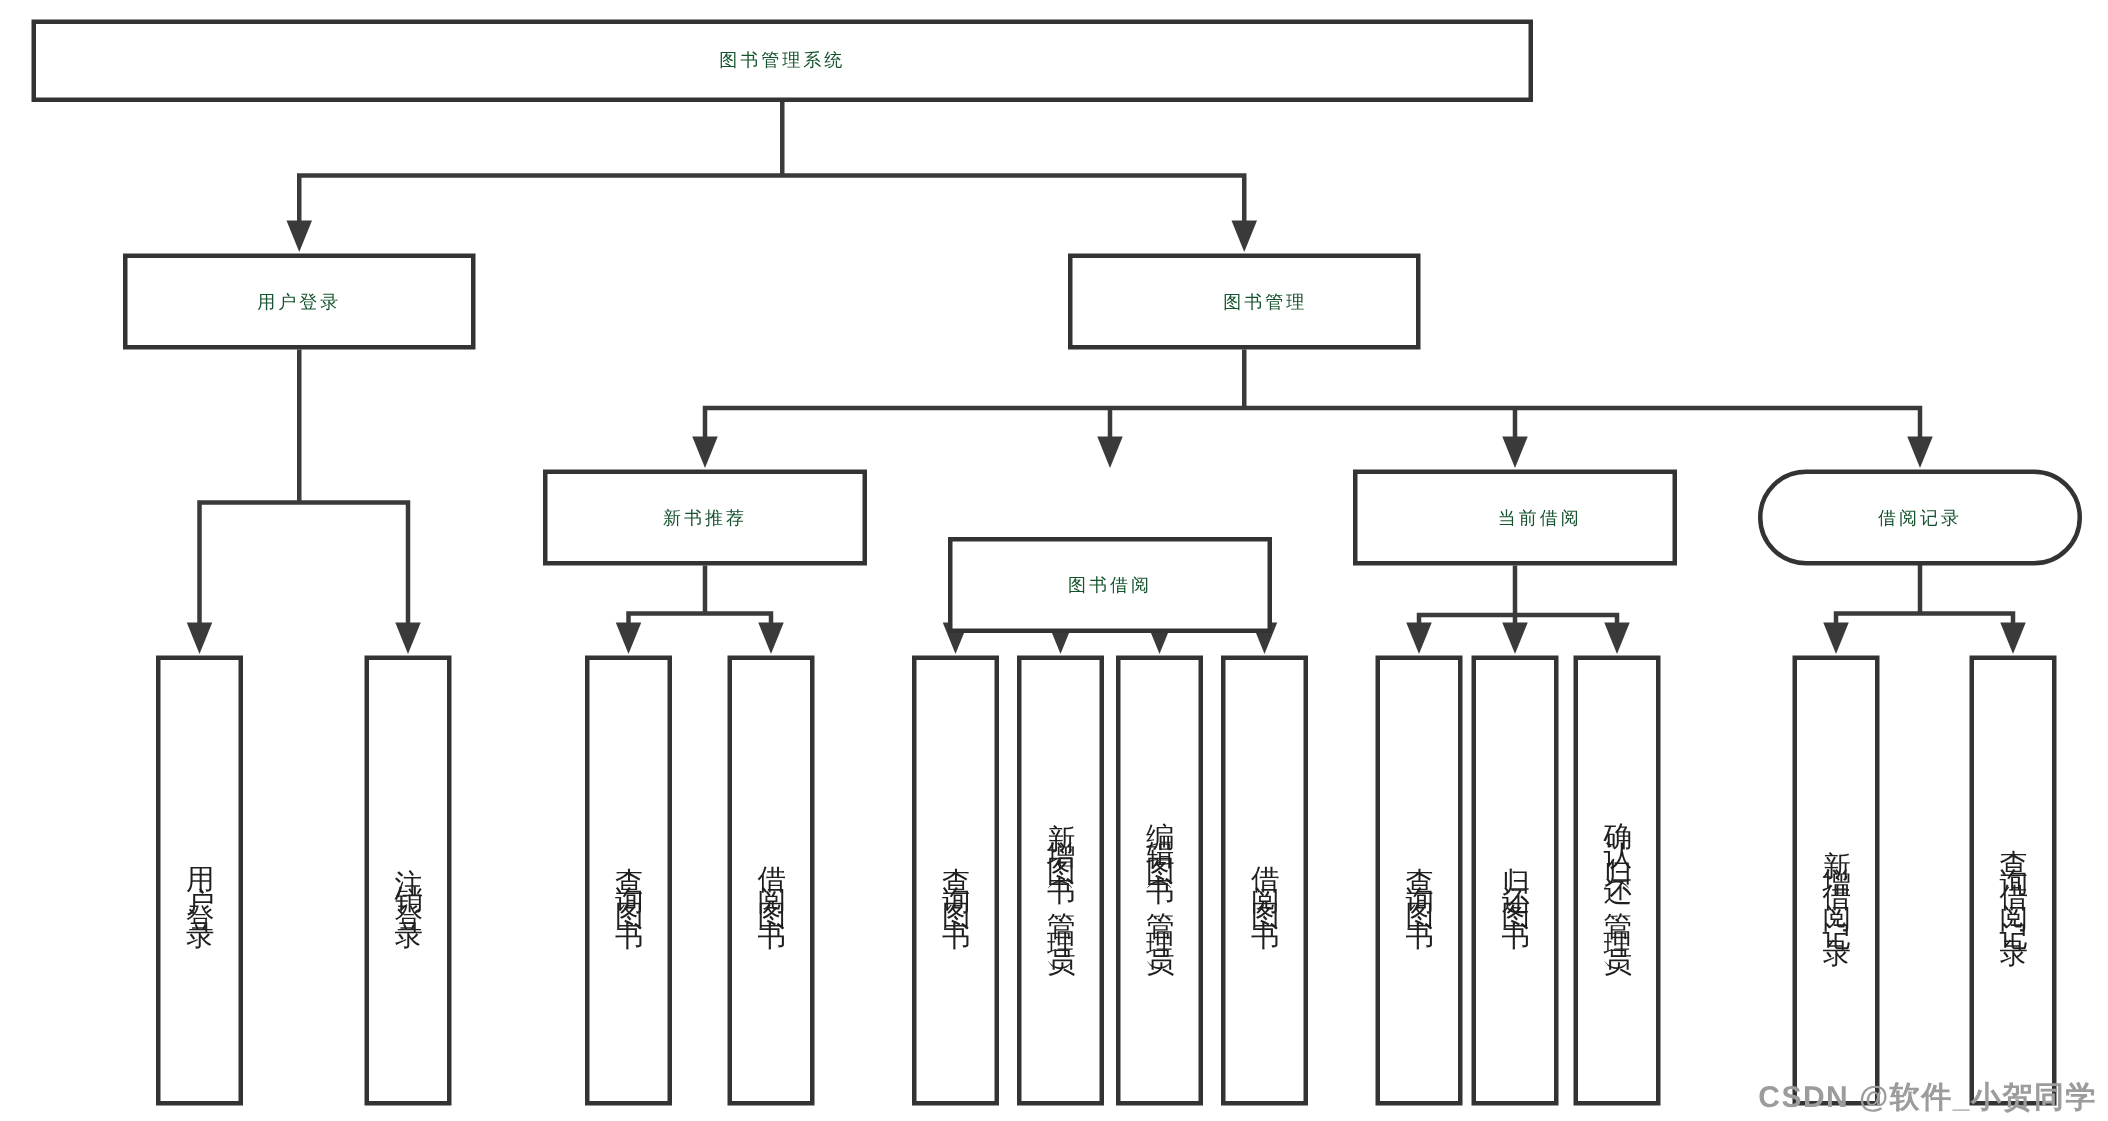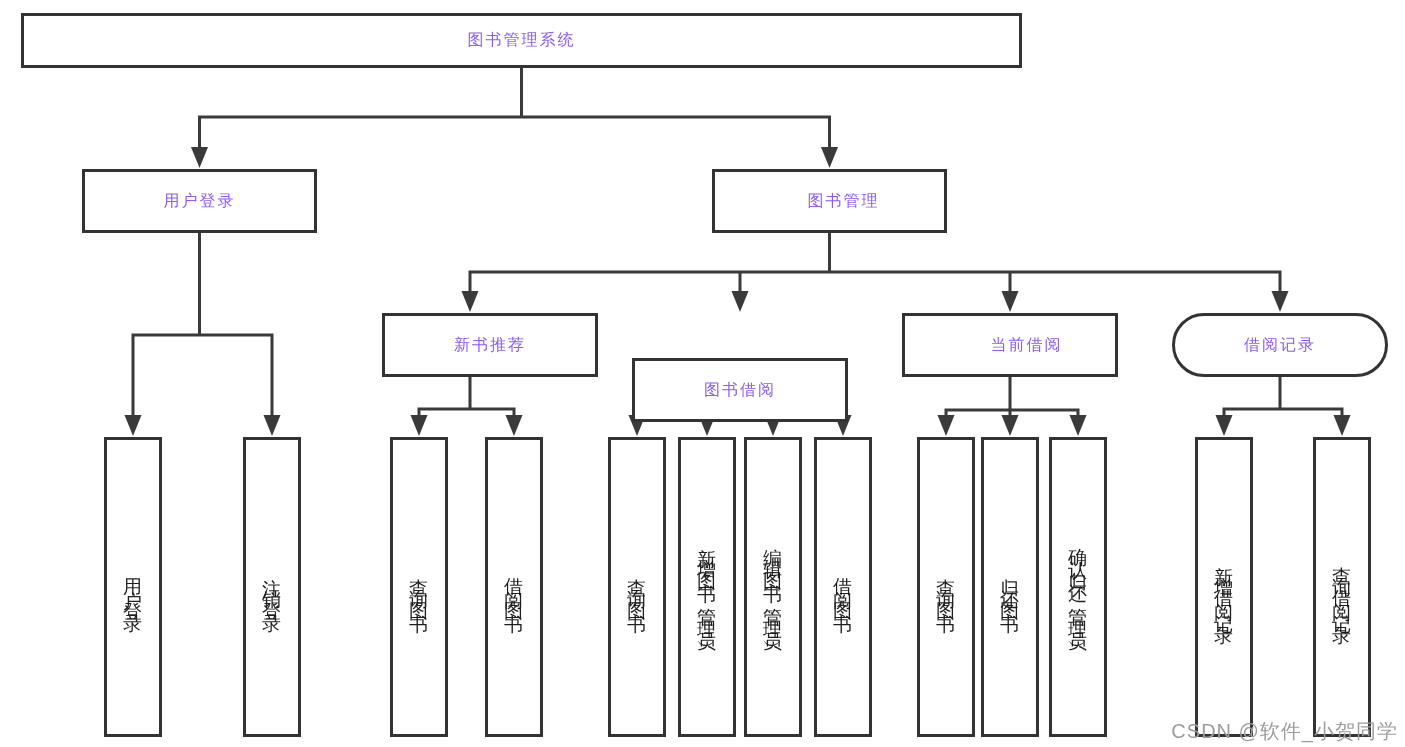--- a/index.html
+++ b/index.html
@@ -19,41 +19,42 @@
     position: absolute;
     box-sizing: border-box;
     background: #ffffff;
     border: 3px solid #333333;
     display: flex;
     align-items: center;
     justify-content: center;
     z-index: 2;
   }
   .h span {
-    font-size: 16px;
+    font-size: 12px;
     letter-spacing: 2px;
     white-space: nowrap;
-    color: #8b5cf6;
+    color: #14532d;
   }
   .v span {
     writing-mode: vertical-rl;
     font-size: 19px;
     line-height: 1;
     letter-spacing: 12px;
     color: #1f1f1f;
   }
   .watermark {
     position: absolute;
     top: 718px;
     right: 7px;
     z-index: 3;
     font-size: 20px;
     letter-spacing: 1px;
     color: #9c9c9c;
     white-space: nowrap;
+    font-weight: bold;
   }
 </style>
 </head>
 <body>
 
 <div class="stage">
 
   <svg class="wires" viewBox="0 0 1405 747" aria-hidden="true">
 
     <path class="wire" d="M521.5 68 V117 M199.5 117 H829.5 M199.5 117 V150 M829.5 117 V150"></path>
@@ -95,21 +96,21 @@
     <span>图书管理系统</span>
   </div>
 
   <div class="box h" style="left:82px; top:169px; width:235px; height:64px;">
     <span>用户登录</span>
   </div>
   <div class="box h" style="left:712px; top:169px; width:235px; height:64px;padding-left:28px;">
     <span>图书管理</span>
   </div>
 
-  <div class="box h" style="left:382px; top:313px; width:216px; height:64px;">
+  <div class="box h" style="left:362px; top:313px; width:216px; height:64px;">
     <span>新书推荐</span>
   </div>
   <div class="box h" style="left:632px; top:313px; width:216px; height:64px;margin-top:45px;">
     <span>图书借阅</span>
   </div>
   <div class="box h" style="left:902px; top:313px; width:216px; height:64px;padding-left:33px;">
     <span>当前借阅</span>
   </div>
   <div class="box h" style="left:1172px; top:313px; width:216px; height:64px;border-radius:32px;">
     <span>借阅记录</span>

